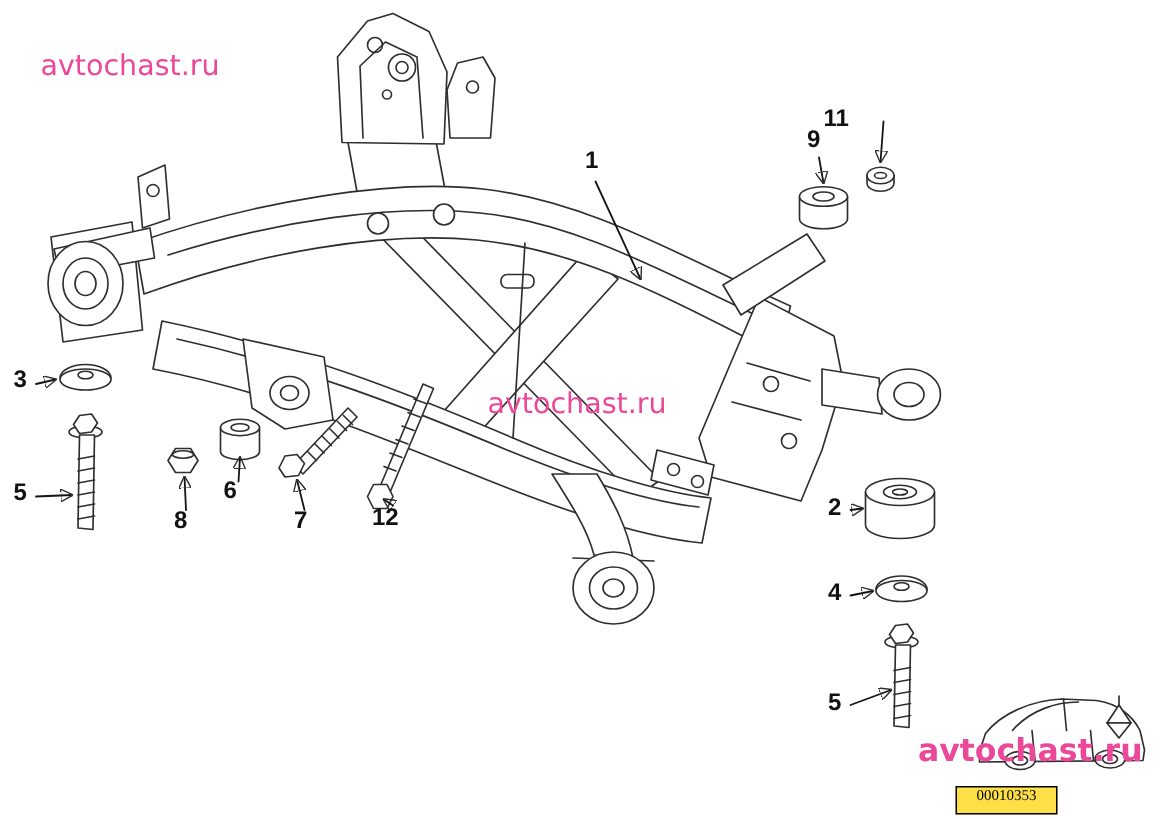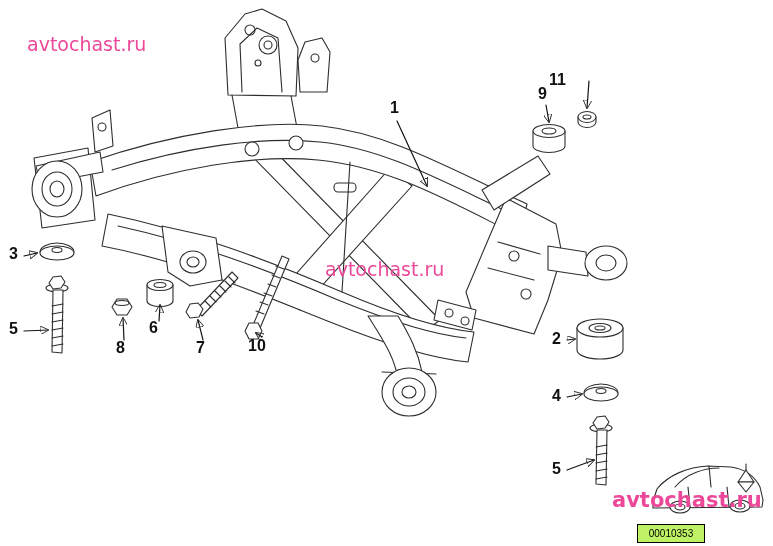--- a/index.html
+++ b/index.html
@@ -19,22 +19,22 @@
   }
   .watermark{
     position:absolute;color:#ec4899;font-family:"DejaVu Sans",sans-serif;
     font-size:19px;white-space:nowrap;
   }
   .wm-top-left{left:27px;top:33px;}
   .wm-center{left:325px;top:258px;}
   .wm-bottom-right{left:612px;top:488px;font-size:21px;font-weight:bold;}
   .code-box{
     position:absolute;left:637px;top:524px;width:66px;height:17px;
-    border:1px solid #000;background:#bef264;display:flex;align-items:center;justify-content:center;
-    font-family:Liberation Sans, sans-serif;font-size:10px;color:#000;
+    border:1px solid #000;background:#fde047;display:flex;justify-content:center;
+    font-family:Liberation Serif, serif;font-size:10px;color:#000;
   }
 </style>
 </head>
 <body>
 
 <div class="stage">
 
   <svg class="art" width="773" height="546" viewBox="0 0 773 546">
     <defs>
       <marker id="arrow" viewBox="0 0 10 10" refX="9" refY="5" markerWidth="7" markerHeight="7" orient="auto-start-reverse">
@@ -229,21 +229,21 @@
   <div class="callout" style="left:390px;top:100px;">1</div>
   <div class="callout" style="left:552px;top:331px;">2</div>
   <div class="callout" style="left:9px;top:246px;">3</div>
   <div class="callout" style="left:552px;top:388px;">4</div>
   <div class="callout" style="left:9px;top:321px;">5</div>
   <div class="callout" style="left:552px;top:461px;">5</div>
   <div class="callout" style="left:149px;top:320px;">6</div>
   <div class="callout" style="left:196px;top:340px;">7</div>
   <div class="callout" style="left:116px;top:340px;">8</div>
   <div class="callout" style="left:538px;top:86px;">9</div>
-  <div class="callout" style="left:248px;top:338px;">10</div>
+  <div class="callout" style="left:248px;top:338px;">12</div>
   <div class="callout" style="left:549px;top:60px;margin-top:12px;">11</div>
 
   <div class="watermark wm-top-left">avtochast.ru</div>
   <div class="watermark wm-center">avtochast.ru</div>
   <div class="watermark wm-bottom-right">avtochast.ru</div>
 
   <div class="code-box">
     <span>00010353</span>
   </div>
 

